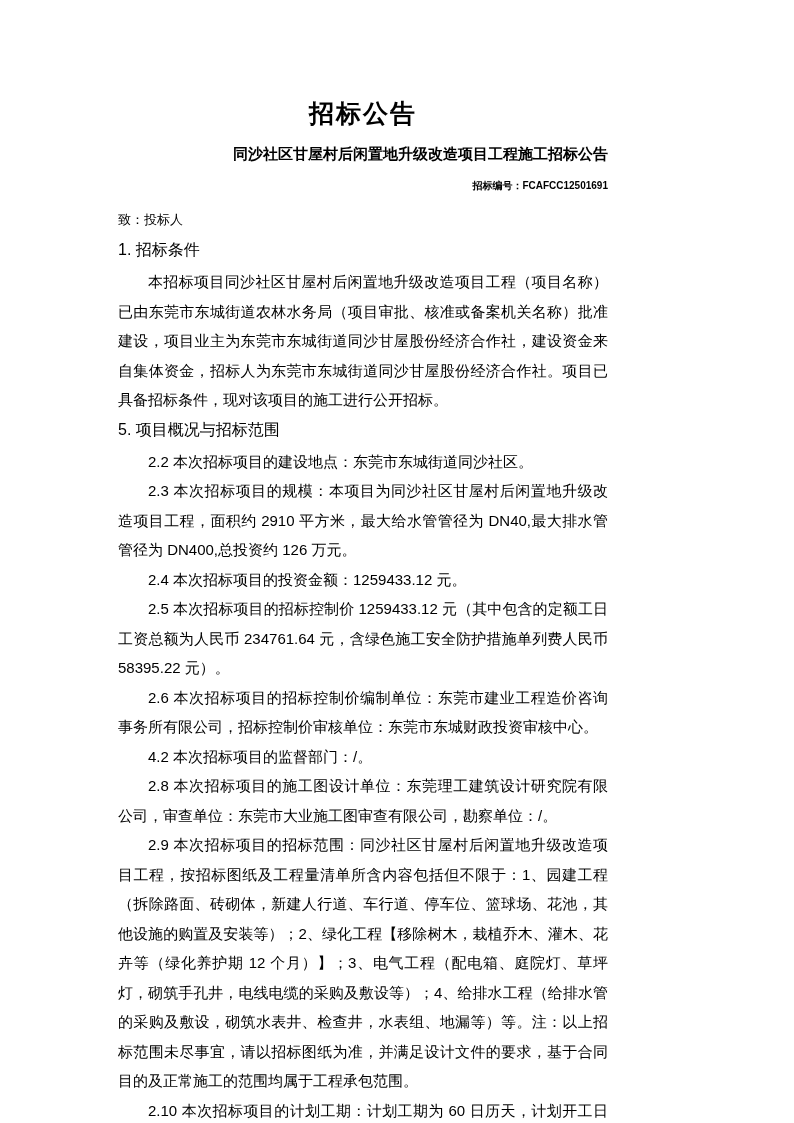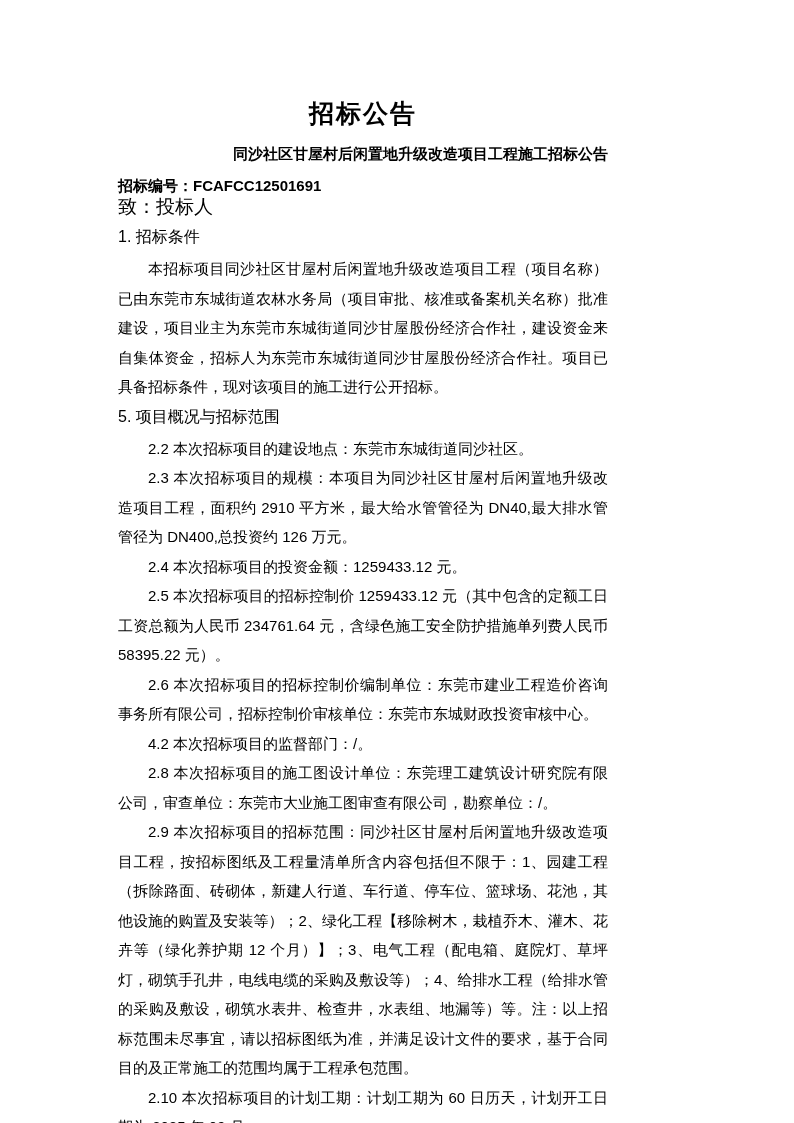--- a/index.html
+++ b/index.html
@@ -25,27 +25,28 @@
     margin-bottom: 14px;
   }
   .doc-subtitle {
     font-size: 15px;
     font-weight: 700;
     text-align: right;
     line-height: 22px;
     margin-bottom: 11px;
   }
   .tender-no {
-    font-size: 15px;
+    font-size: 10px;
     font-weight: 700;
-    text-align: left;
+    text-align: right;
     line-height: 20px;
+    margin-bottom: 13px;
   }
   .salutation {
-    font-size: 19px;
+    font-size: 13px;
     line-height: 22px;
     margin-bottom: 7px;
   }
   .section-heading {
     font-size: 16px;
     font-weight: 400;
     line-height: 24px;
     margin: 3px 0 5px 0;
   }
   .body-para {

